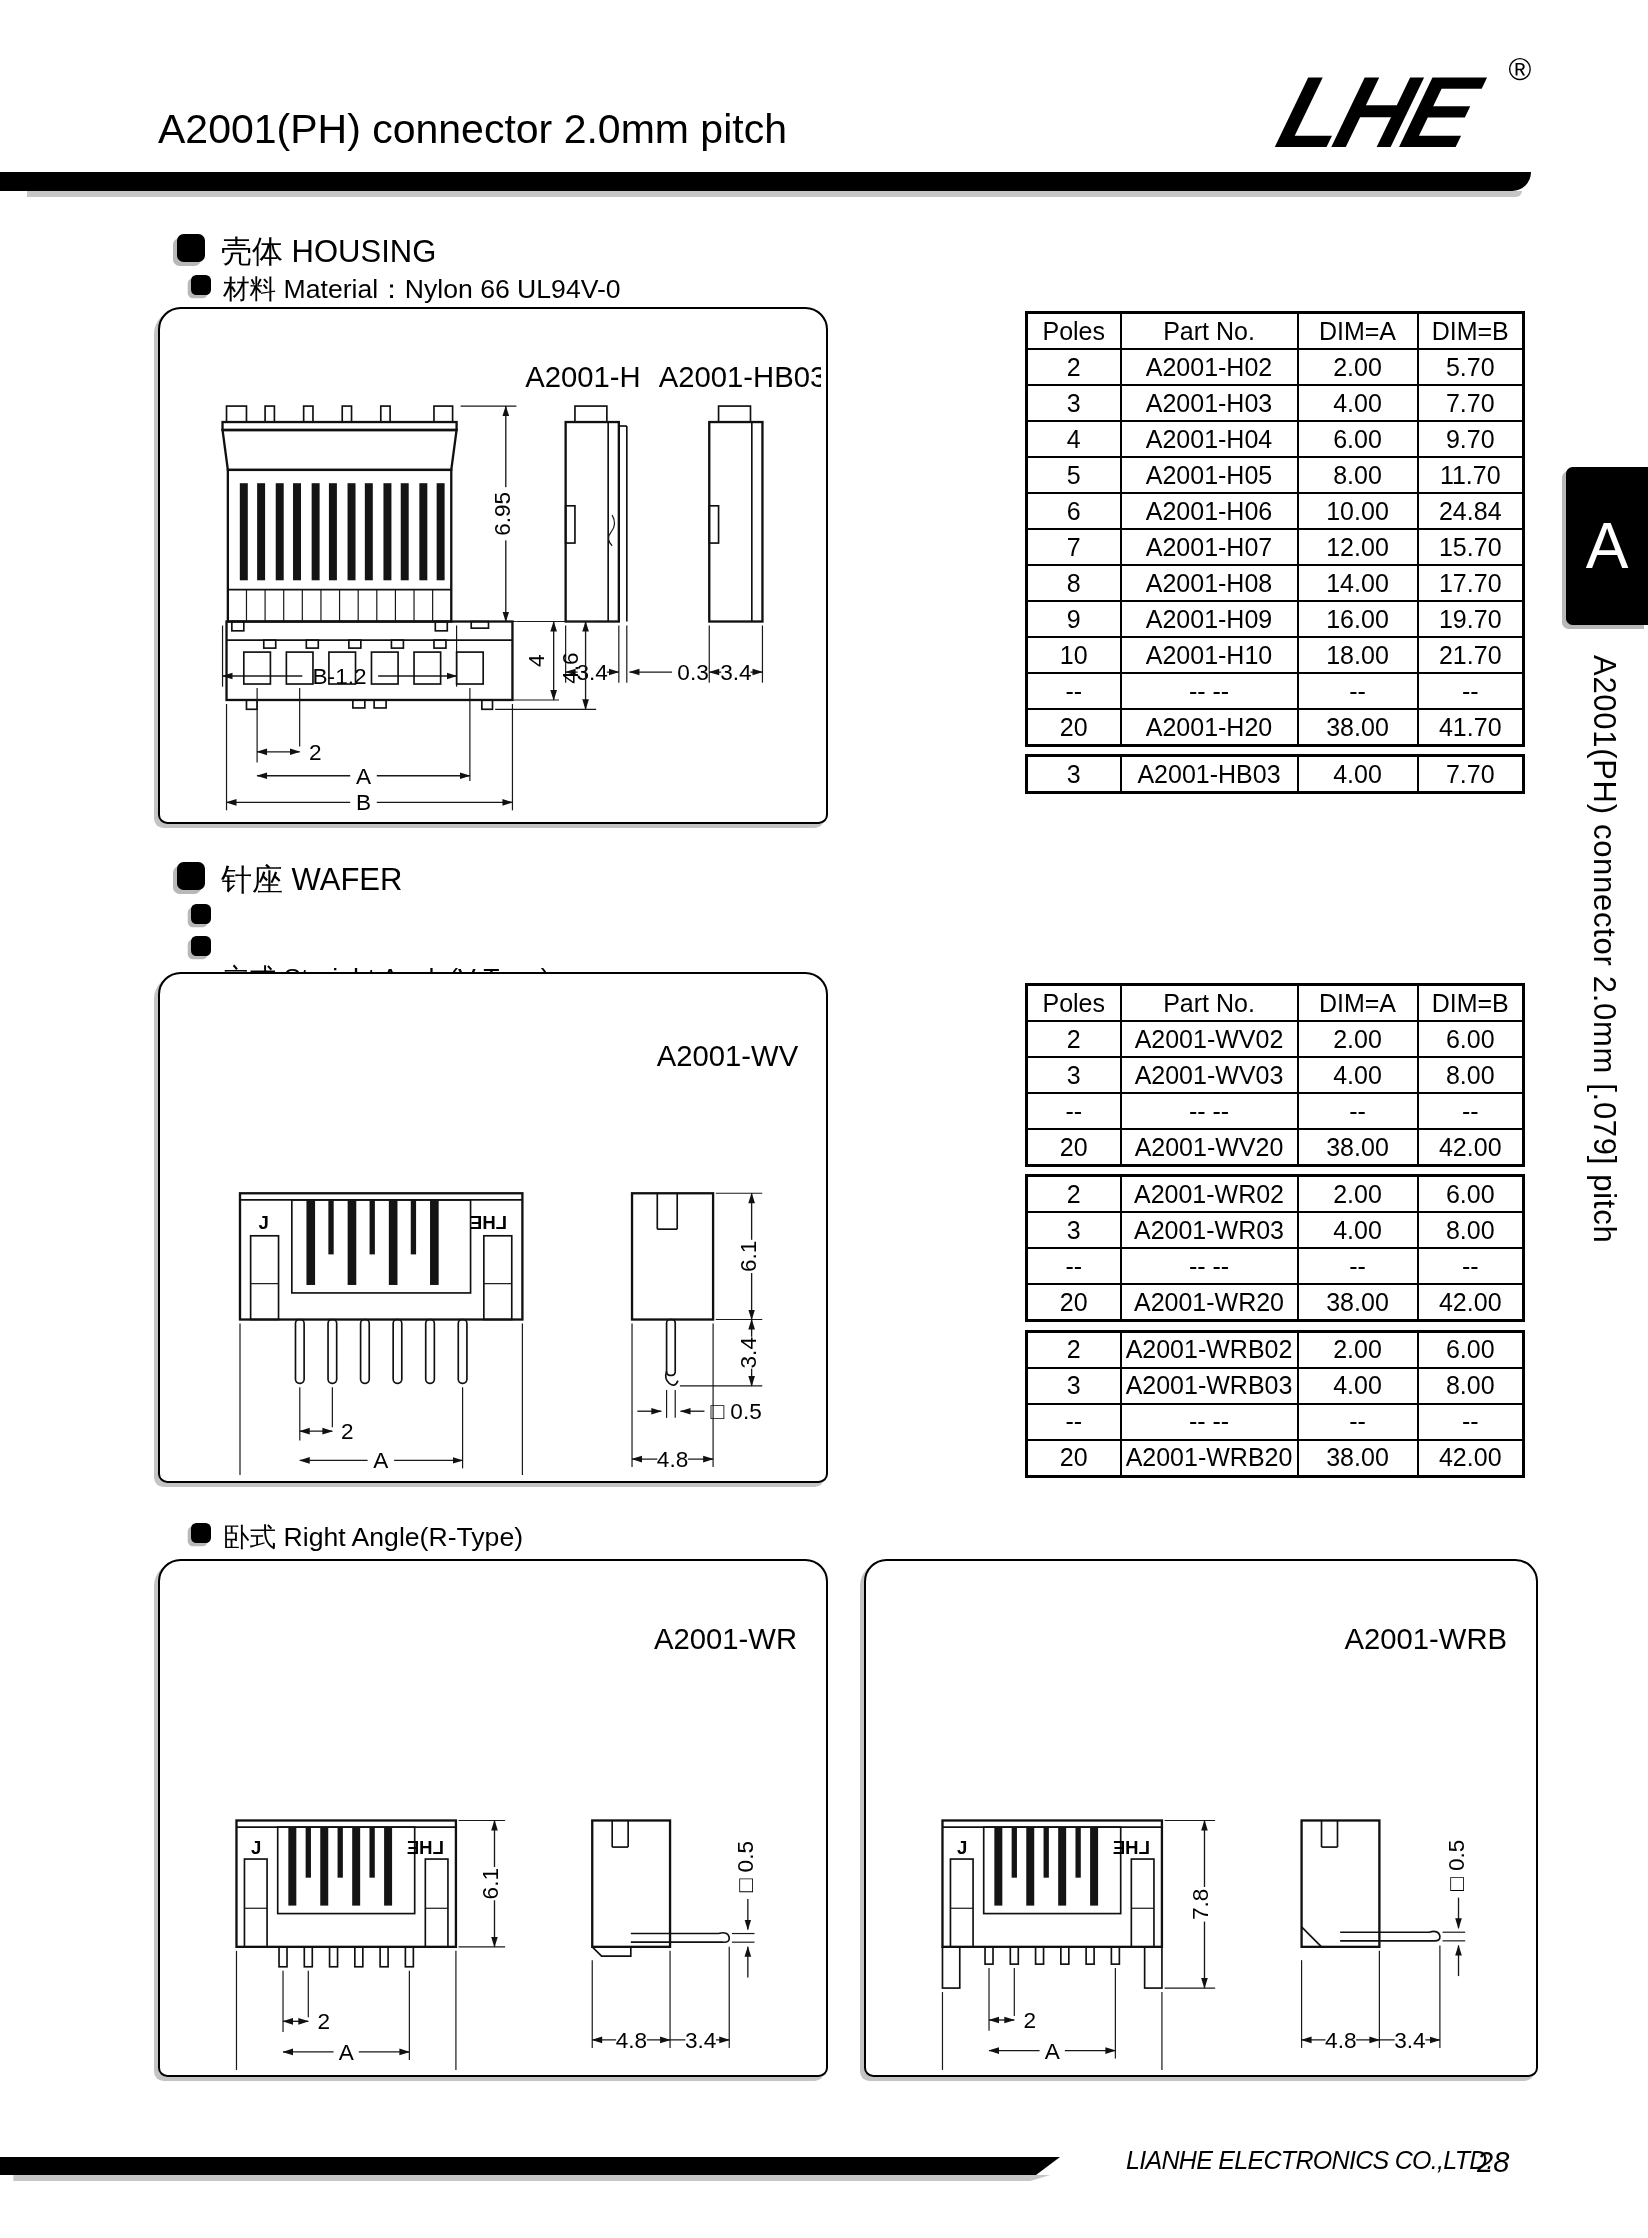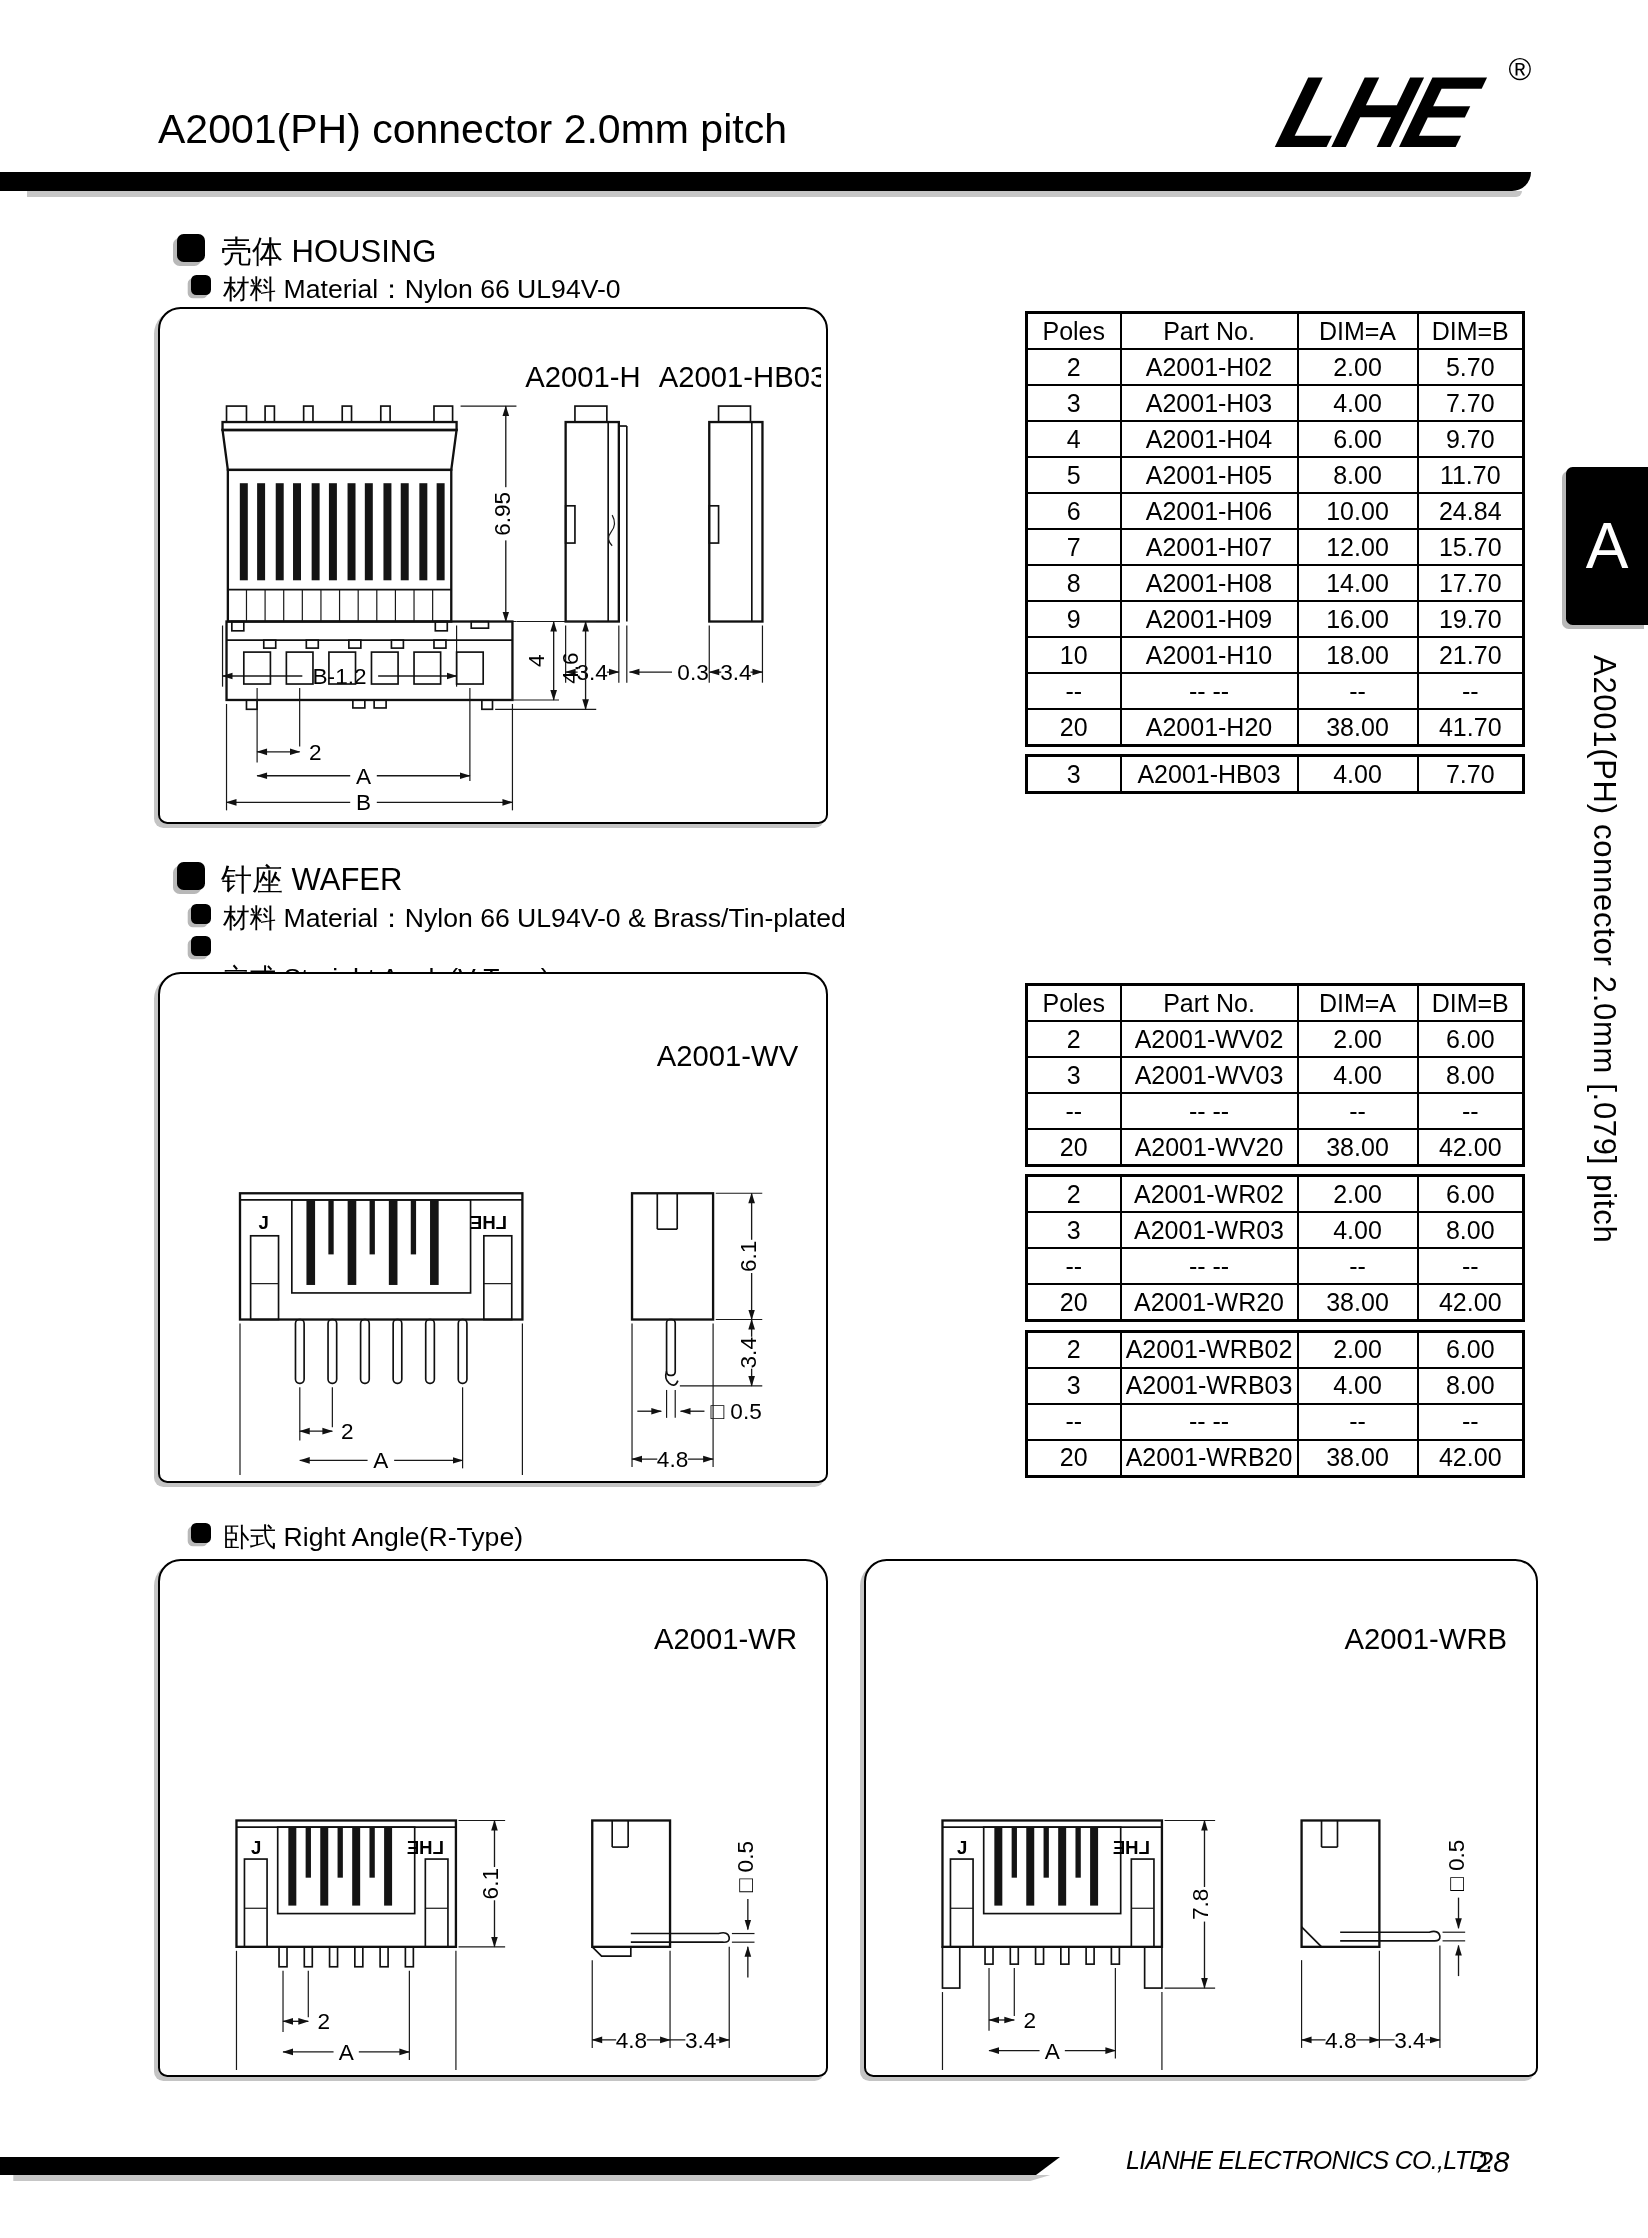--- a/index.html
+++ b/index.html
@@ -320,21 +320,20 @@
             <td>4.00</td>
             <td>7.70</td>
           </tr>
         </tbody>
     </table>
   </div>
 
   <div class="abs bullet-lg" style="left:177px;top:862px;"></div>
   <div class="abs h1t" style="left:221px;top:859px;">针座 WAFER</div>
   <div class="abs bullet-sm" style="left:191px;top:904px;"></div>
-  <div class="abs h2t" style="left:223px;top:900px;">材料 Material：Nylon 66 UL94V-0 &amp; Brass/Tin-plated</div>
   <div class="abs bullet-sm" style="left:191px;top:936px;"></div>
   <div class="abs h2t" style="left:223px;top:960px;">立式 Straight Angle(V-Type)</div>
 
   <div class="abs fig" style="left:158px;top:972px;width:666px;height:507px;">
     <svg width="661" height="501" viewBox="0 0 994 754">
       <defs>
         <marker id="s2e" markerWidth="18" markerHeight="12" refX="15" refY="6" orient="auto" markerUnits="userSpaceOnUse">
             <path d="M16,6 L0,1 L0,11 Z" fill="#111"></path>
           </marker>
         <marker id="s2s" markerWidth="18" markerHeight="12" refX="1" refY="6" orient="auto" markerUnits="userSpaceOnUse">

